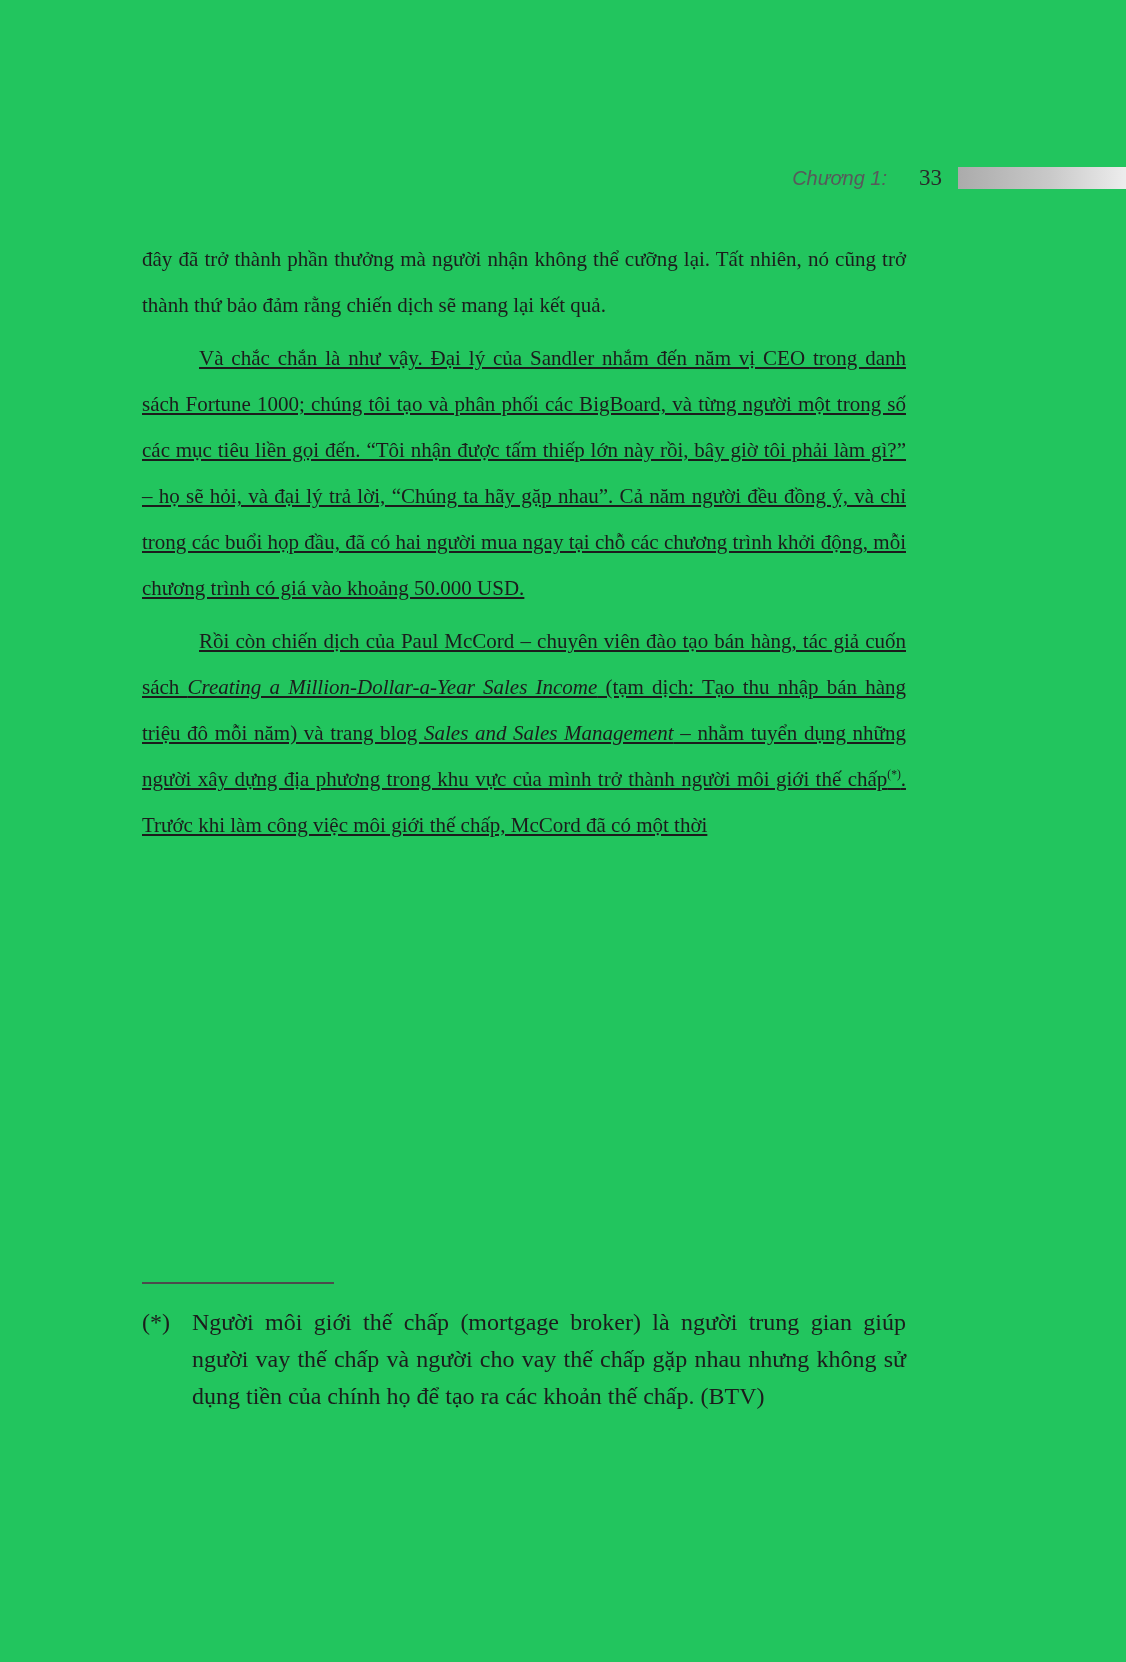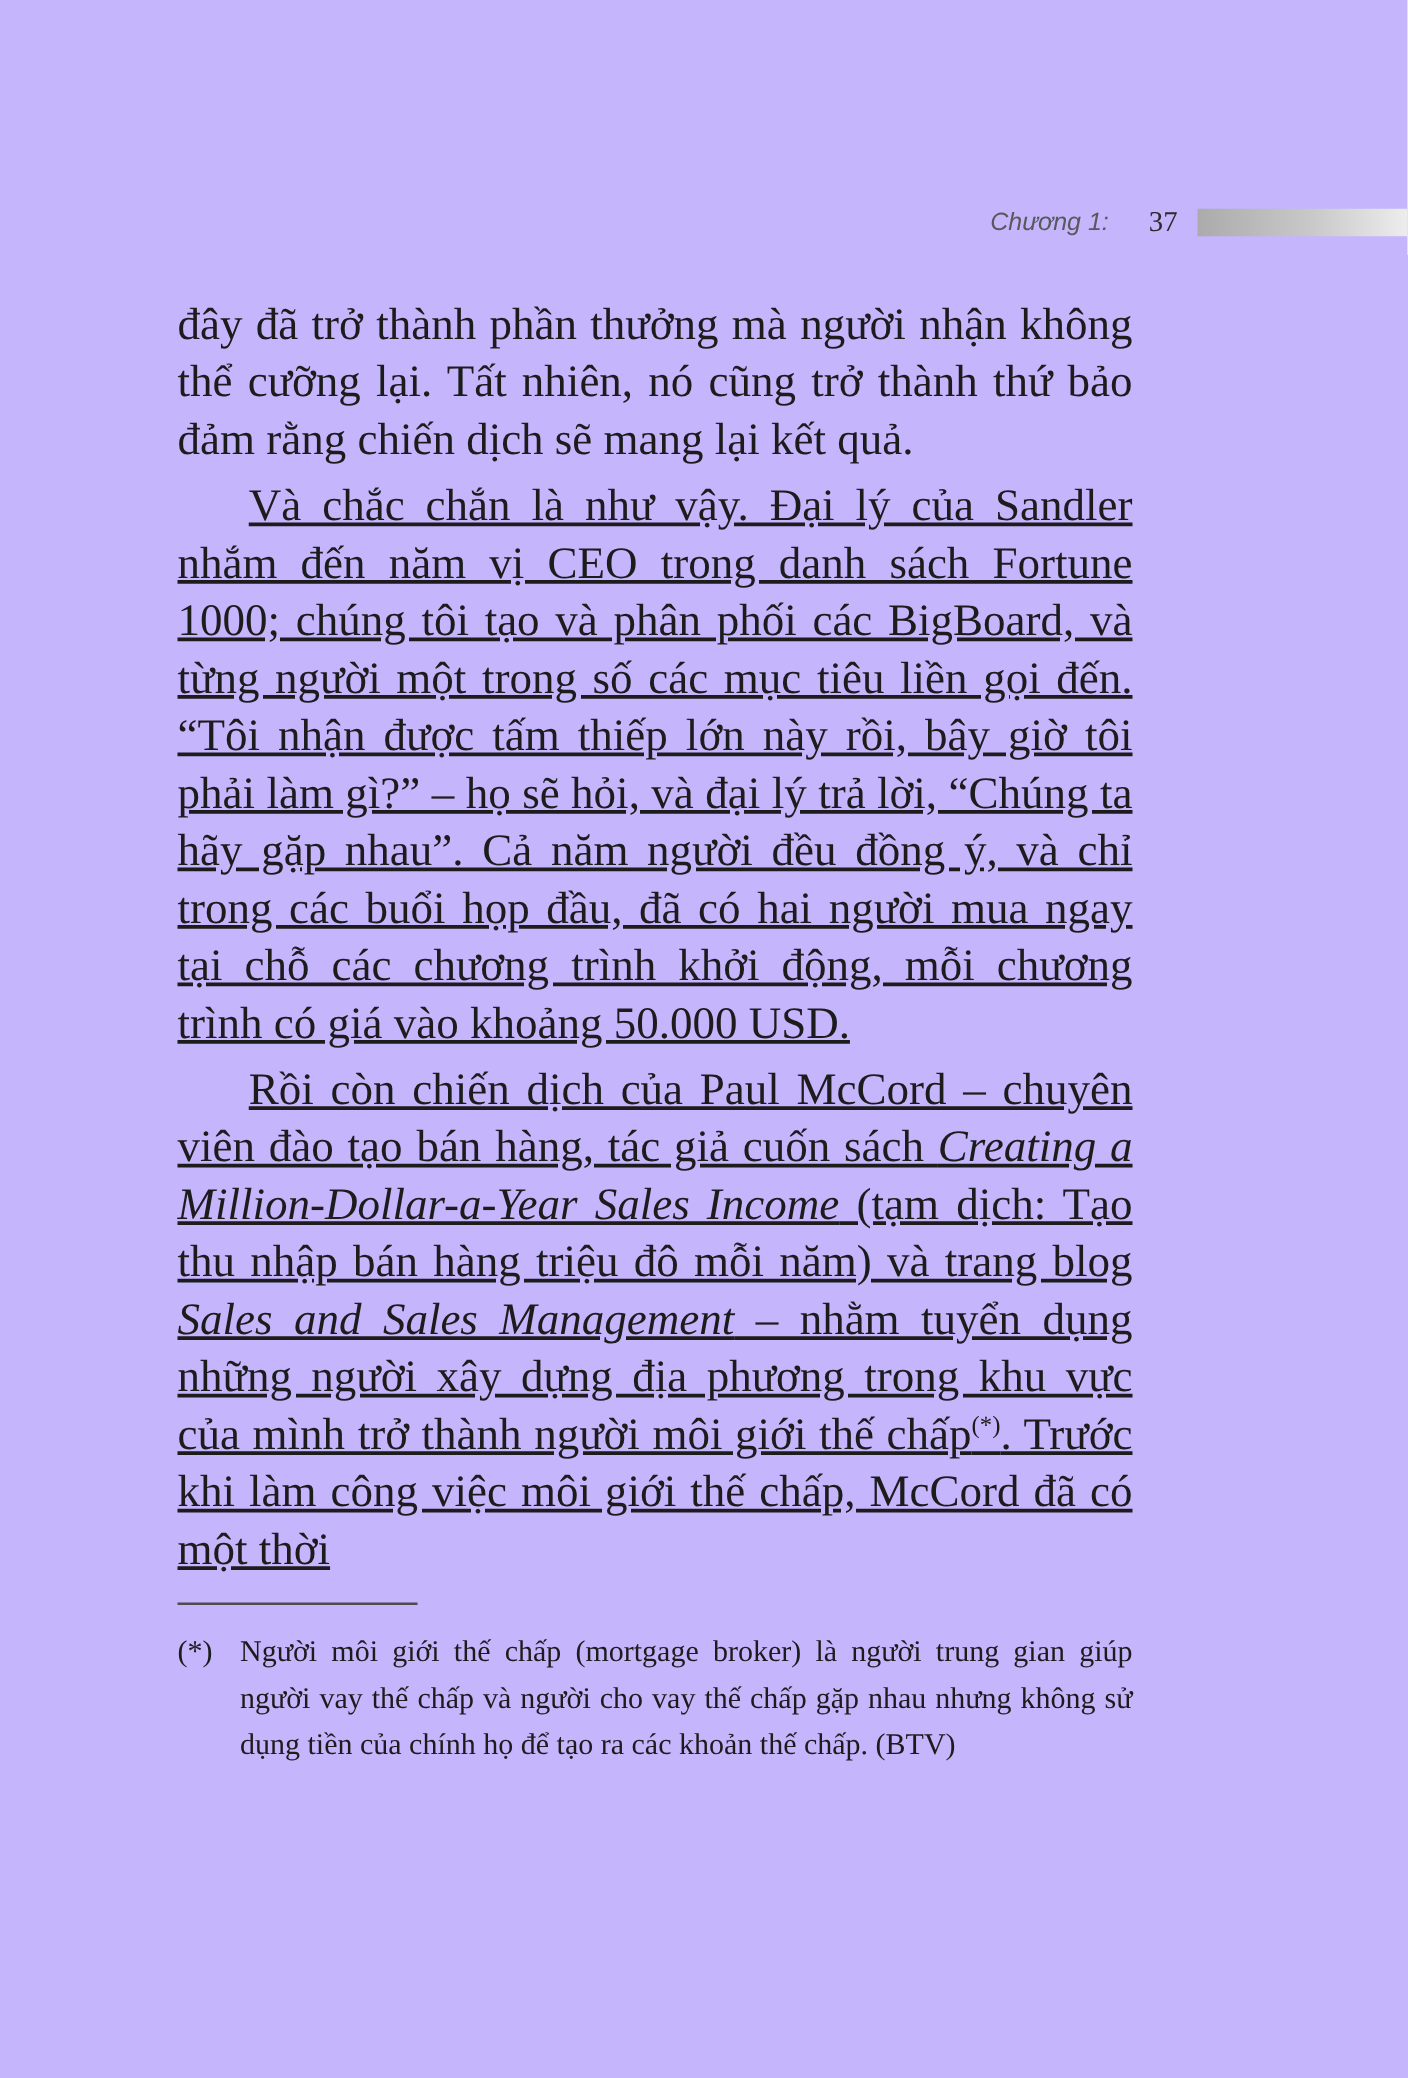--- a/index.html
+++ b/index.html
@@ -7,21 +7,21 @@
   html, body { background: #ffffff; }
   body {
     font-family: "Liberation Serif", "DejaVu Serif", serif;
     -webkit-font-smoothing: antialiased;
   }
   .page {
     position: relative;
     width: 1126px;
     height: 1662px;
     margin: 0 auto;
-    background: #c4b5fd;
+    background: #22c55e;
     overflow: hidden;
   }
 
   
   .running-header {
     position: absolute;
     top: 164px;
     left: 0;
     right: 0;
     height: 28px;
@@ -52,21 +52,21 @@
     margin-left: 16px;
     background: linear-gradient(to right, #ababab 0%, #c9c9c9 55%, #ededed 100%);
   }
 
   
   .body-text {
     position: absolute;
     top: 236px;
     left: 142px;
     width: 764px;
-    font-size: 36px;
+    font-size: 21px;
     line-height: 46px;
     color: #1c1c1c;
     text-align: justify;
   }
   .para { margin-bottom: 7px; }
   .para.indent { text-indent: 57px; text-decoration: underline; }
   .italic { font-style: italic; }
   sup.fn-ref {
     font-size: 0.55em;
     vertical-align: super;
@@ -95,21 +95,21 @@
   .fn-marker { flex: 0 0 50px; }
   .fn-text { flex: 1; text-align: justify; }
 </style>
 </head>
 <body>
 
 <div class="page">
 
   <header class="running-header">
     <span class="chapter-label">Chương 1:</span>
-    <span class="page-number">37</span>
+    <span class="page-number">33</span>
     <span class="header-bar"></span>
   </header>
 
   <main class="body-text">
 
     <p class="para">đây đã trở thành phần thưởng mà người nhận không thể cưỡng lại. Tất nhiên, nó cũng trở thành thứ bảo đảm rằng chiến dịch sẽ mang lại kết quả.</p>
 
     <p class="para indent">Và chắc chắn là như vậy. Đại lý của Sandler nhắm đến năm vị CEO trong danh sách Fortune 1000; chúng tôi tạo và phân phối các BigBoard, và từng người một trong số các mục tiêu liền gọi đến. “Tôi nhận được tấm thiếp lớn này rồi, bây giờ tôi phải làm gì?” – họ sẽ hỏi, và đại lý trả lời, “Chúng ta hãy gặp nhau”. Cả năm người đều đồng ý, và chỉ trong các buổi họp đầu, đã có hai người mua ngay tại chỗ các chương trình khởi động, mỗi chương trình có giá vào khoảng 50.000 USD.</p>
 
 

